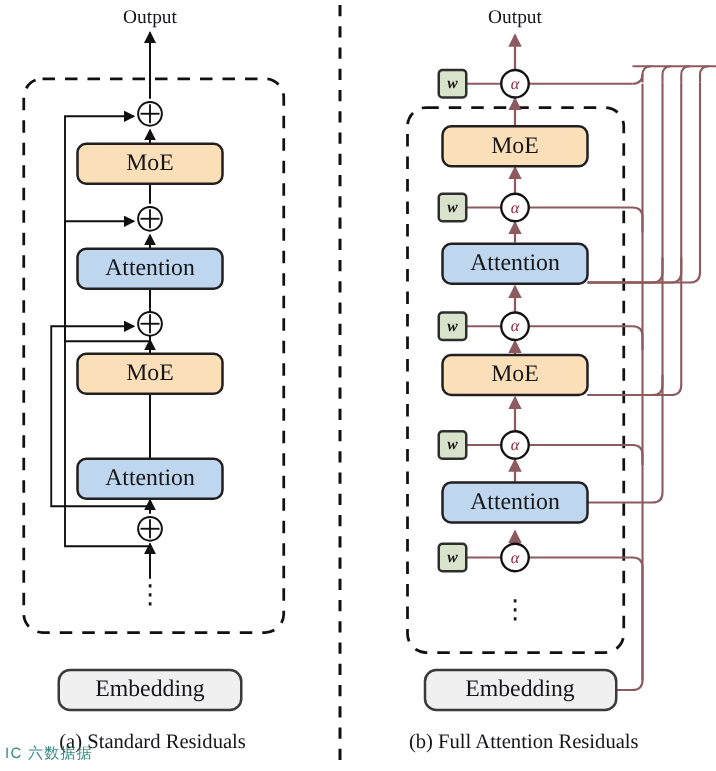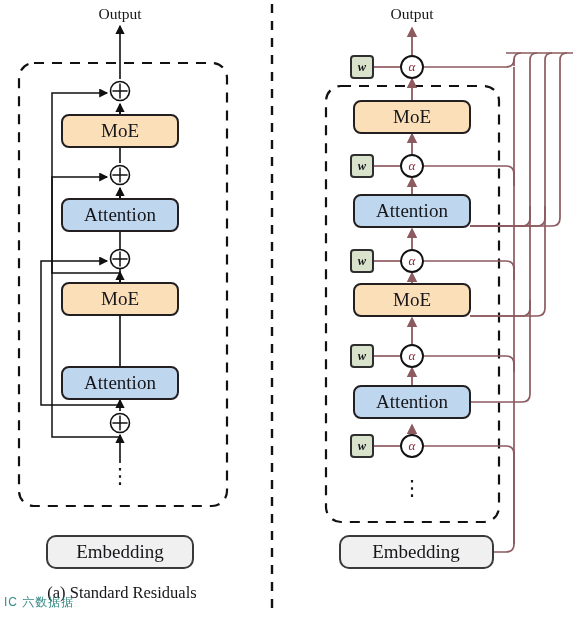--- a/index.html
+++ b/index.html
@@ -211,15 +211,16 @@
   <div class="htext lbl-alpha" style="left:412px;top:67px;">α</div>
   <div class="htext lbl-alpha" style="left:412px;top:166px;">α</div>
   <div class="htext lbl-alpha" style="left:412px;top:261px;">α</div>
   <div class="htext lbl-alpha" style="left:412px;top:356px;">α</div>
   <div class="htext lbl-alpha" style="left:412px;top:446px;">α</div>
 
   <div class="htext" style="left:412px;top:488px;font-size:21px;line-height:.5;">⋮</div>
 
   <div class="htext lbl-block" style="left:416px;top:552px;">Embedding</div>
 
+  <div class="htext lbl-caption" style="left:419px;top:593px;">(b) Full Attention Residuals</div>
 
   <div class="wm">IC 六数据据</div>
 </div>
 
 </body></html>

